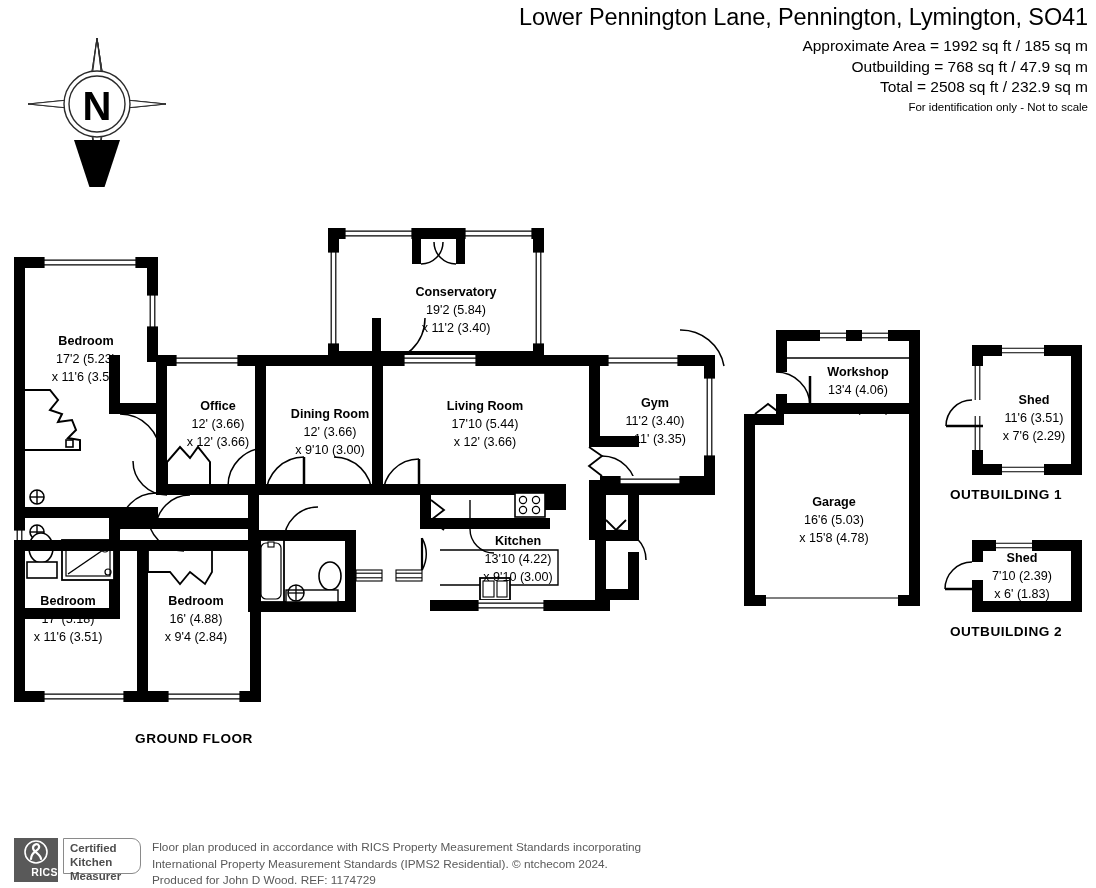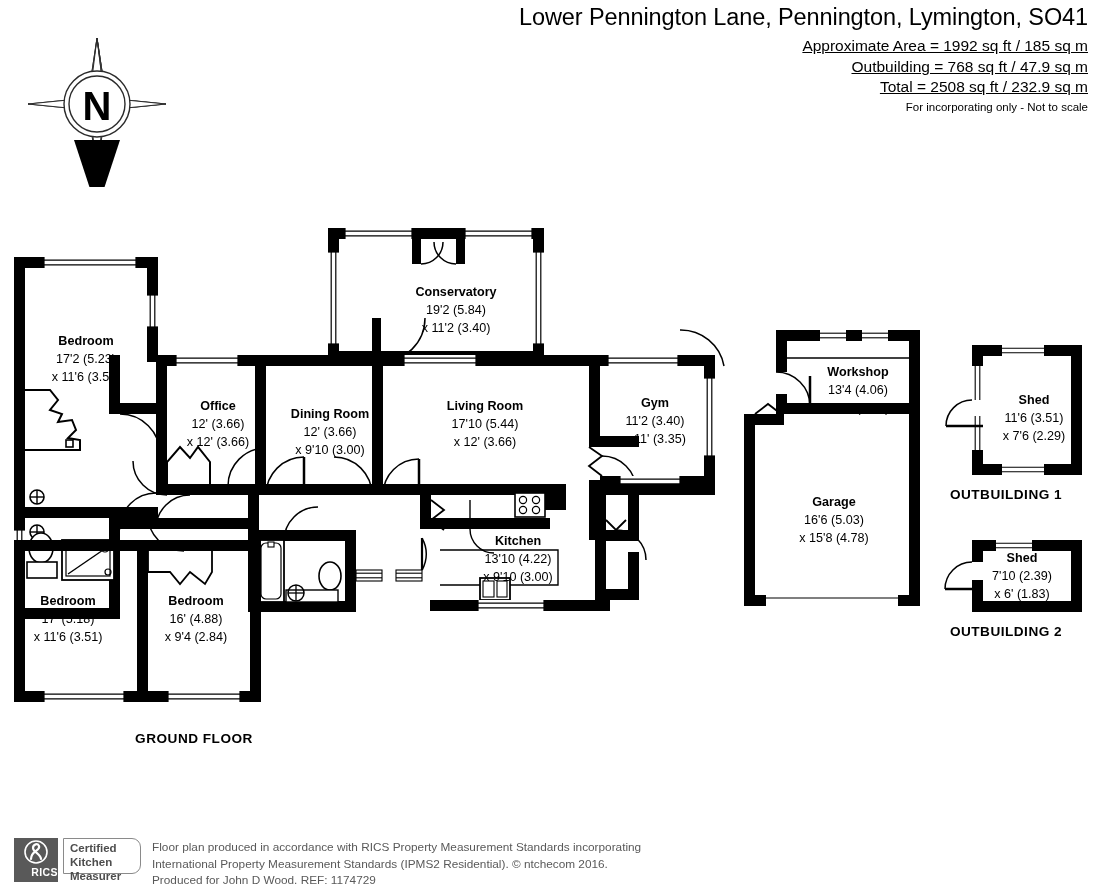--- a/index.html
+++ b/index.html
@@ -39,21 +39,20 @@
     letter-spacing: -0.1px;
     white-space: nowrap;
   }
   #areas {
     position: absolute;
     right: 8px;
     top: 36px;
     text-align: right;
     font-size: 15.5px;
     line-height: 20.5px;
-    text-decoration: underline;
   }
   #areas div { white-space: nowrap; }
   #disclaimer {
     position: absolute;
     right: 8px;
     top: 101px;
     font-size: 11.5px;
     white-space: nowrap;
   }
 
@@ -136,21 +135,21 @@
 
 <div id="page">
 
   <div id="header">
     <div id="title">Lower Pennington Lane, Pennington, Lymington, SO41</div>
     <div id="areas">
       <div>Approximate Area = 1992 sq ft / 185 sq m</div>
       <div>Outbuilding = 768 sq ft / 47.9 sq m</div>
       <div>Total = 2508 sq ft / 232.9 sq m</div>
     </div>
-    <div id="disclaimer">For incorporating only - Not to scale</div>
+    <div id="disclaimer">For identification only - Not to scale</div>
   </div>
 
   <svg id="compass" viewBox="0 0 150 155">
 
     <g fill="#ffffff" stroke="#2b2b2b" stroke-width="1">
       <polygon points="75,6 84,66 75,72 66,66"></polygon>
       <polygon points="75,6 84,66 140,72 84,78"></polygon>
       <polygon points="144,72 84,78 75,136 84,66"></polygon>
       <polygon points="144,72 84,66 75,6 84,78"></polygon>
       <polygon points="6,72 66,66 75,6 66,78"></polygon>
@@ -604,18 +603,18 @@
       </svg>
       <div id="rics-word">RICS</div>
     </div>
     <div id="cpm-box">
       <div>Certified</div>
       <div>Kitchen</div>
       <div>Measurer</div>
     </div>
     <div id="footer-text">
       <div>Floor plan produced in accordance with RICS Property Measurement Standards incorporating</div>
-      <div>International Property Measurement Standards (IPMS2 Residential).   © ntchecom 2016.</div>
+      <div>International Property Measurement Standards (IPMS2 Residential).   © ntchecom 2024.</div>
       <div>Produced for John D Wood.   REF:  1174729</div>
     </div>
   </div>
 
 </div>
 
 </body></html>

